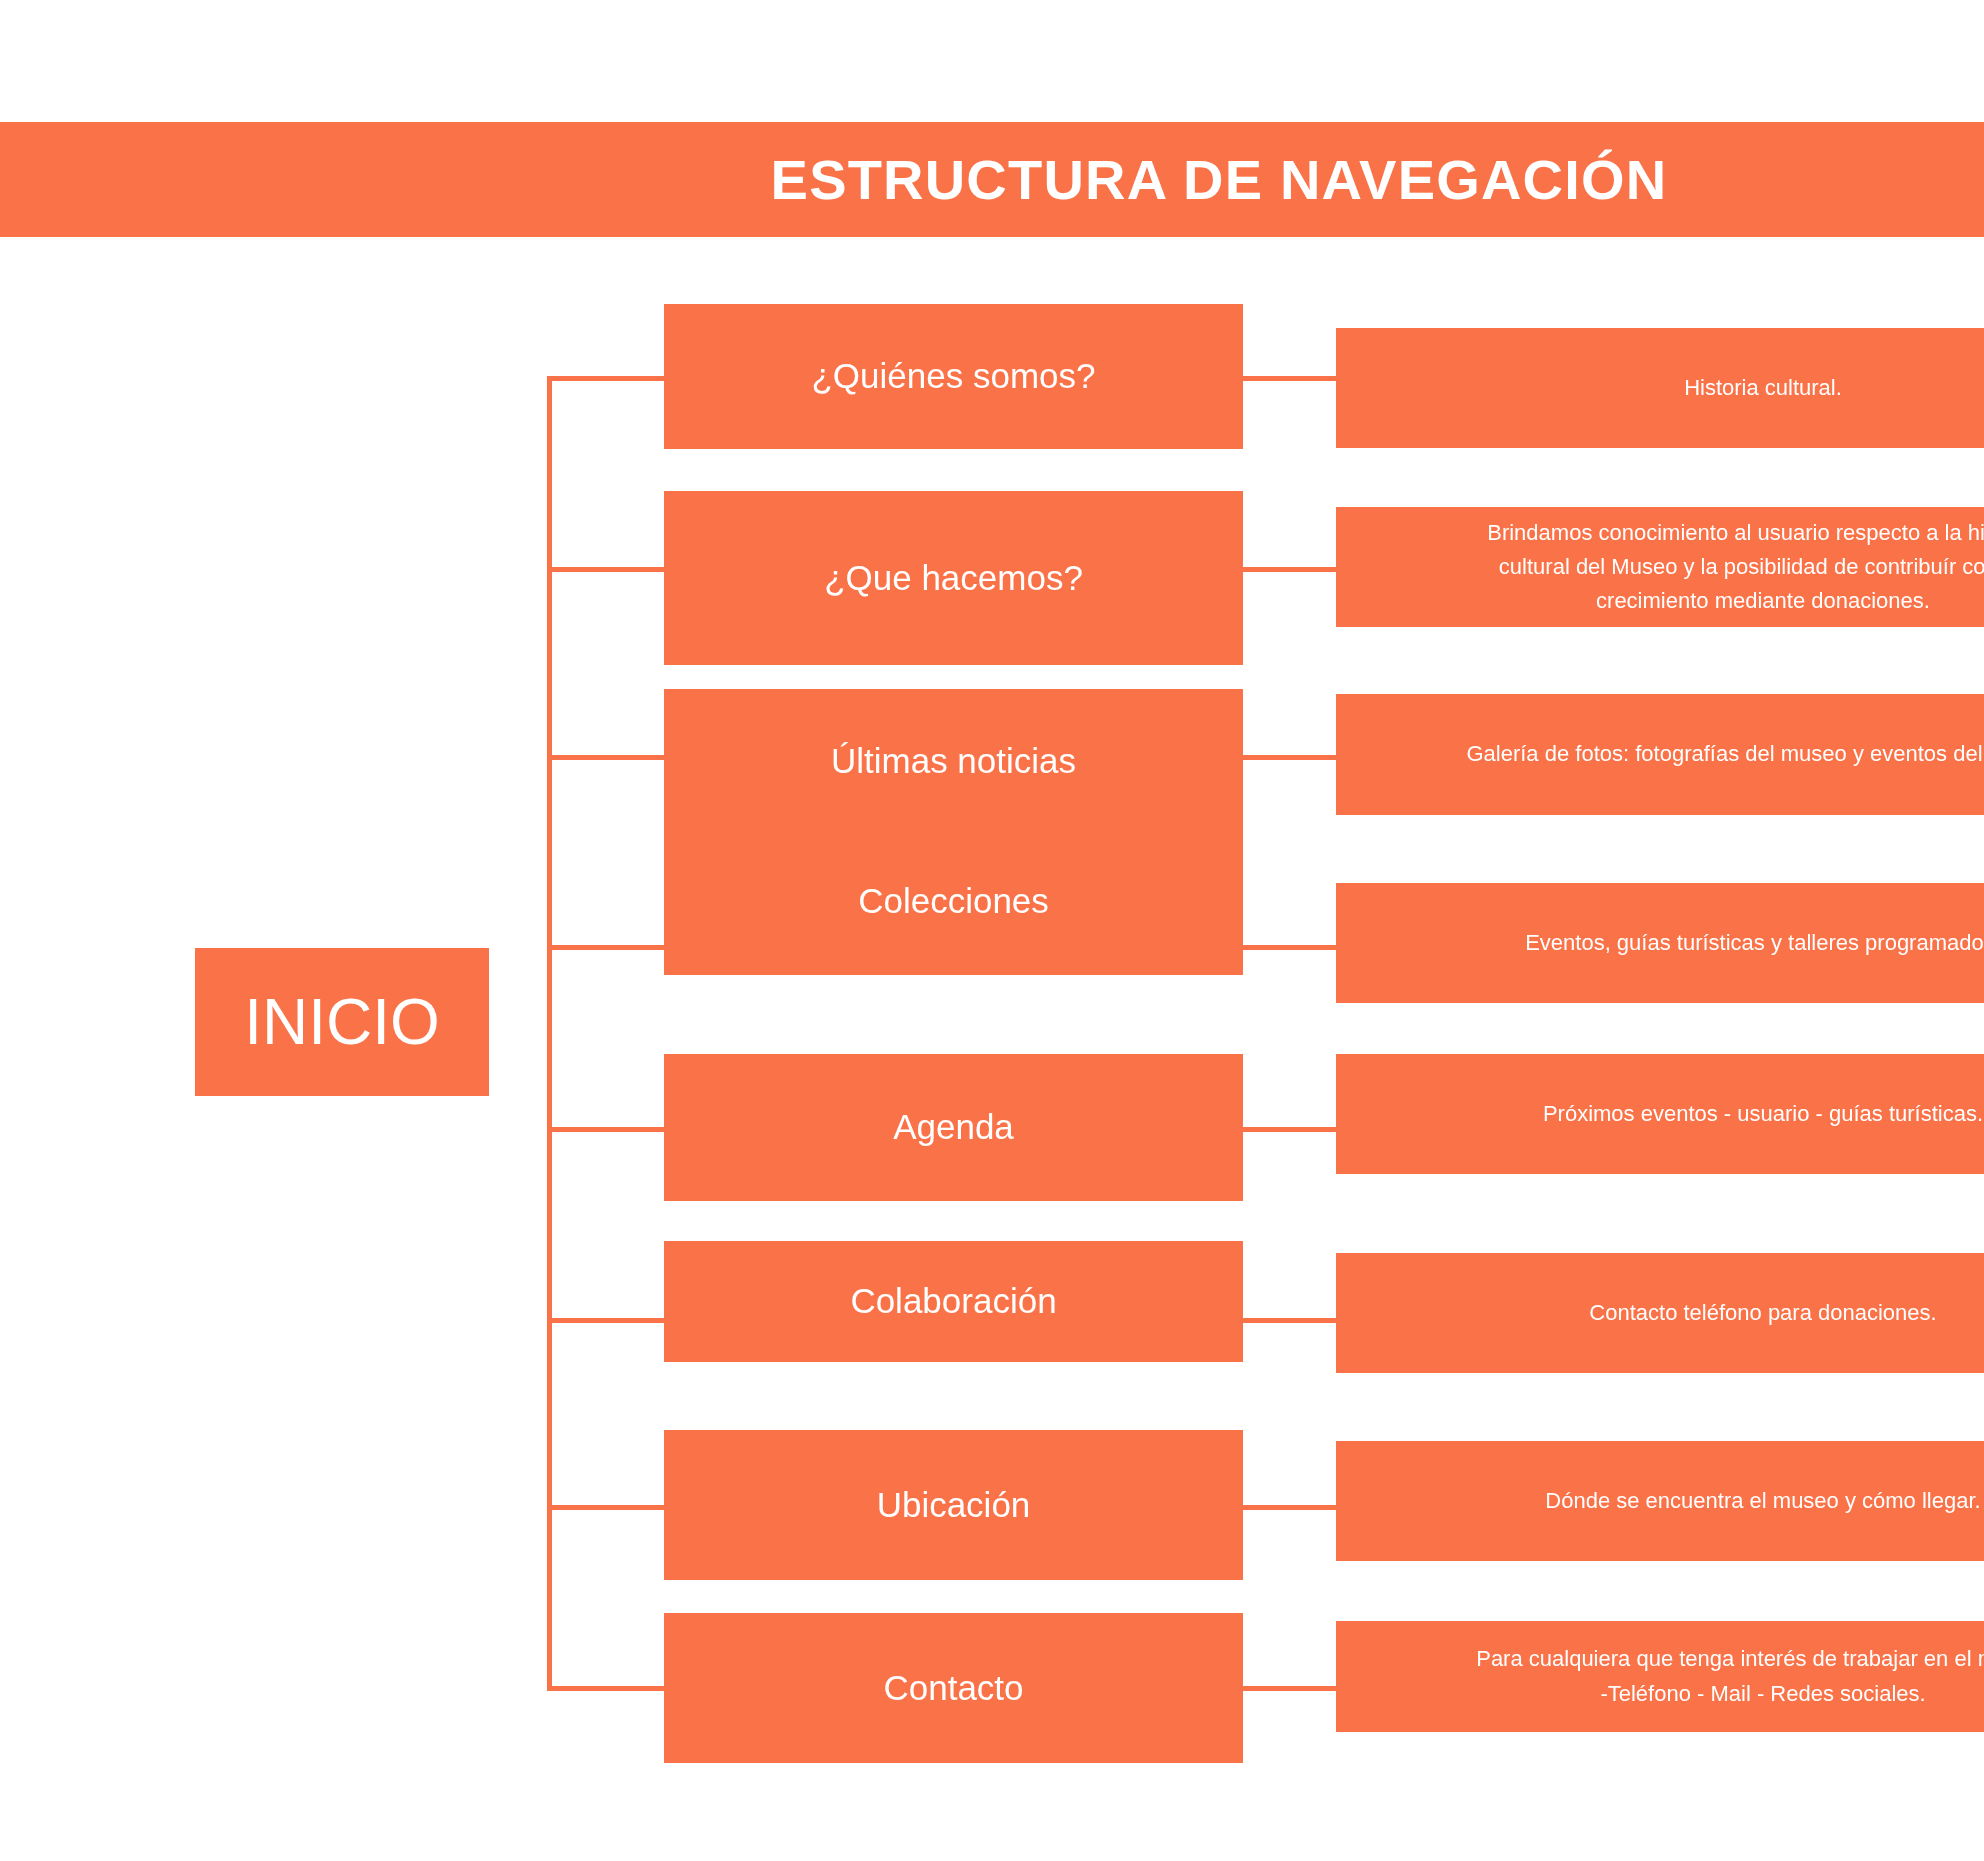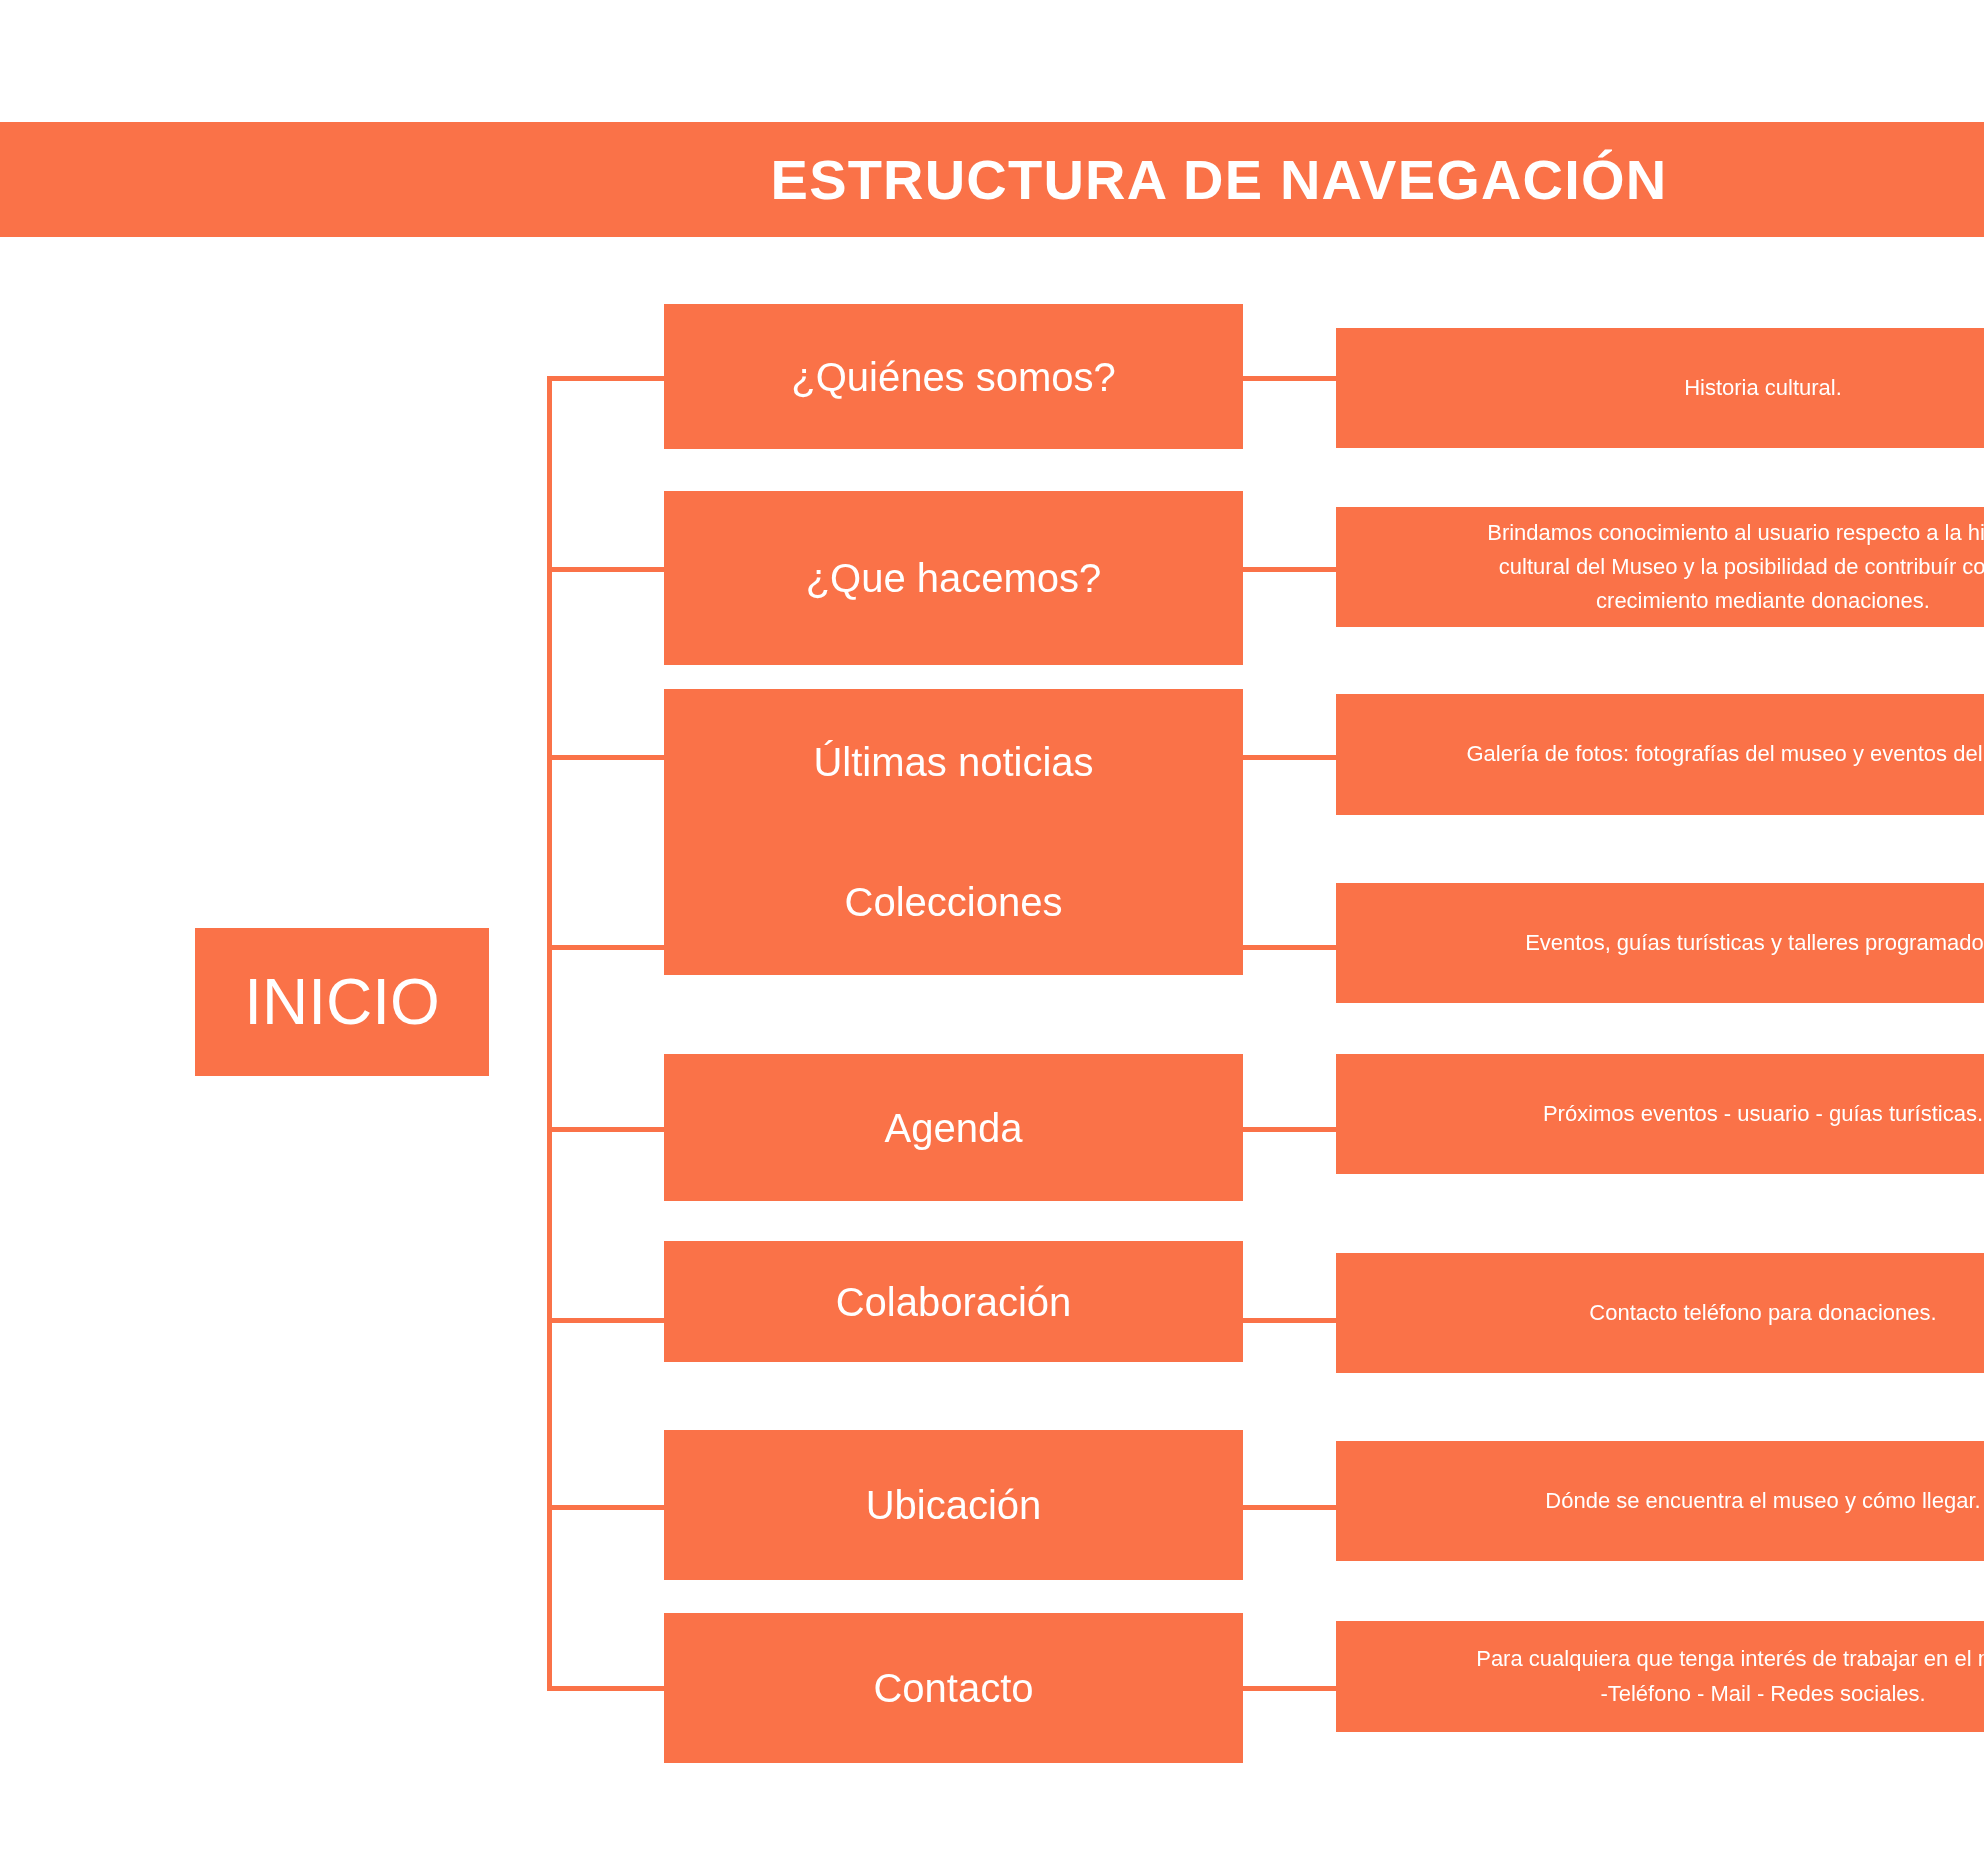--- a/index.html
+++ b/index.html
@@ -36,21 +36,21 @@
     font-weight: bold;
     letter-spacing: 1.2px;
     line-height: 1;
     white-space: nowrap;
   }
 
   
   #root-box {
     position: absolute;
     left: 195px;
-    top: 928px;
+    top: 948px;
     width: 294px;
     height: 148px;
     background: #FA7248;
     display: flex;
     align-items: center;
     justify-content: center;
   }
   #root-label {
     color: #ffffff;
     font-size: 64px;
@@ -89,21 +89,21 @@
     width: 579px;
     background: #FA7248;
     display: flex;
     align-items: center;
     justify-content: center;
     box-sizing: border-box;
     padding: 0 16px;
   }
   .menu-label {
     color: #ffffff;
-    font-size: 40px;
+    font-size: 35px;
     line-height: 1.05;
     font-weight: 300;
     text-align: right;
     white-space: nowrap;
   }
 
   
   .desc-box {
     position: absolute;
     left: 1336px;

